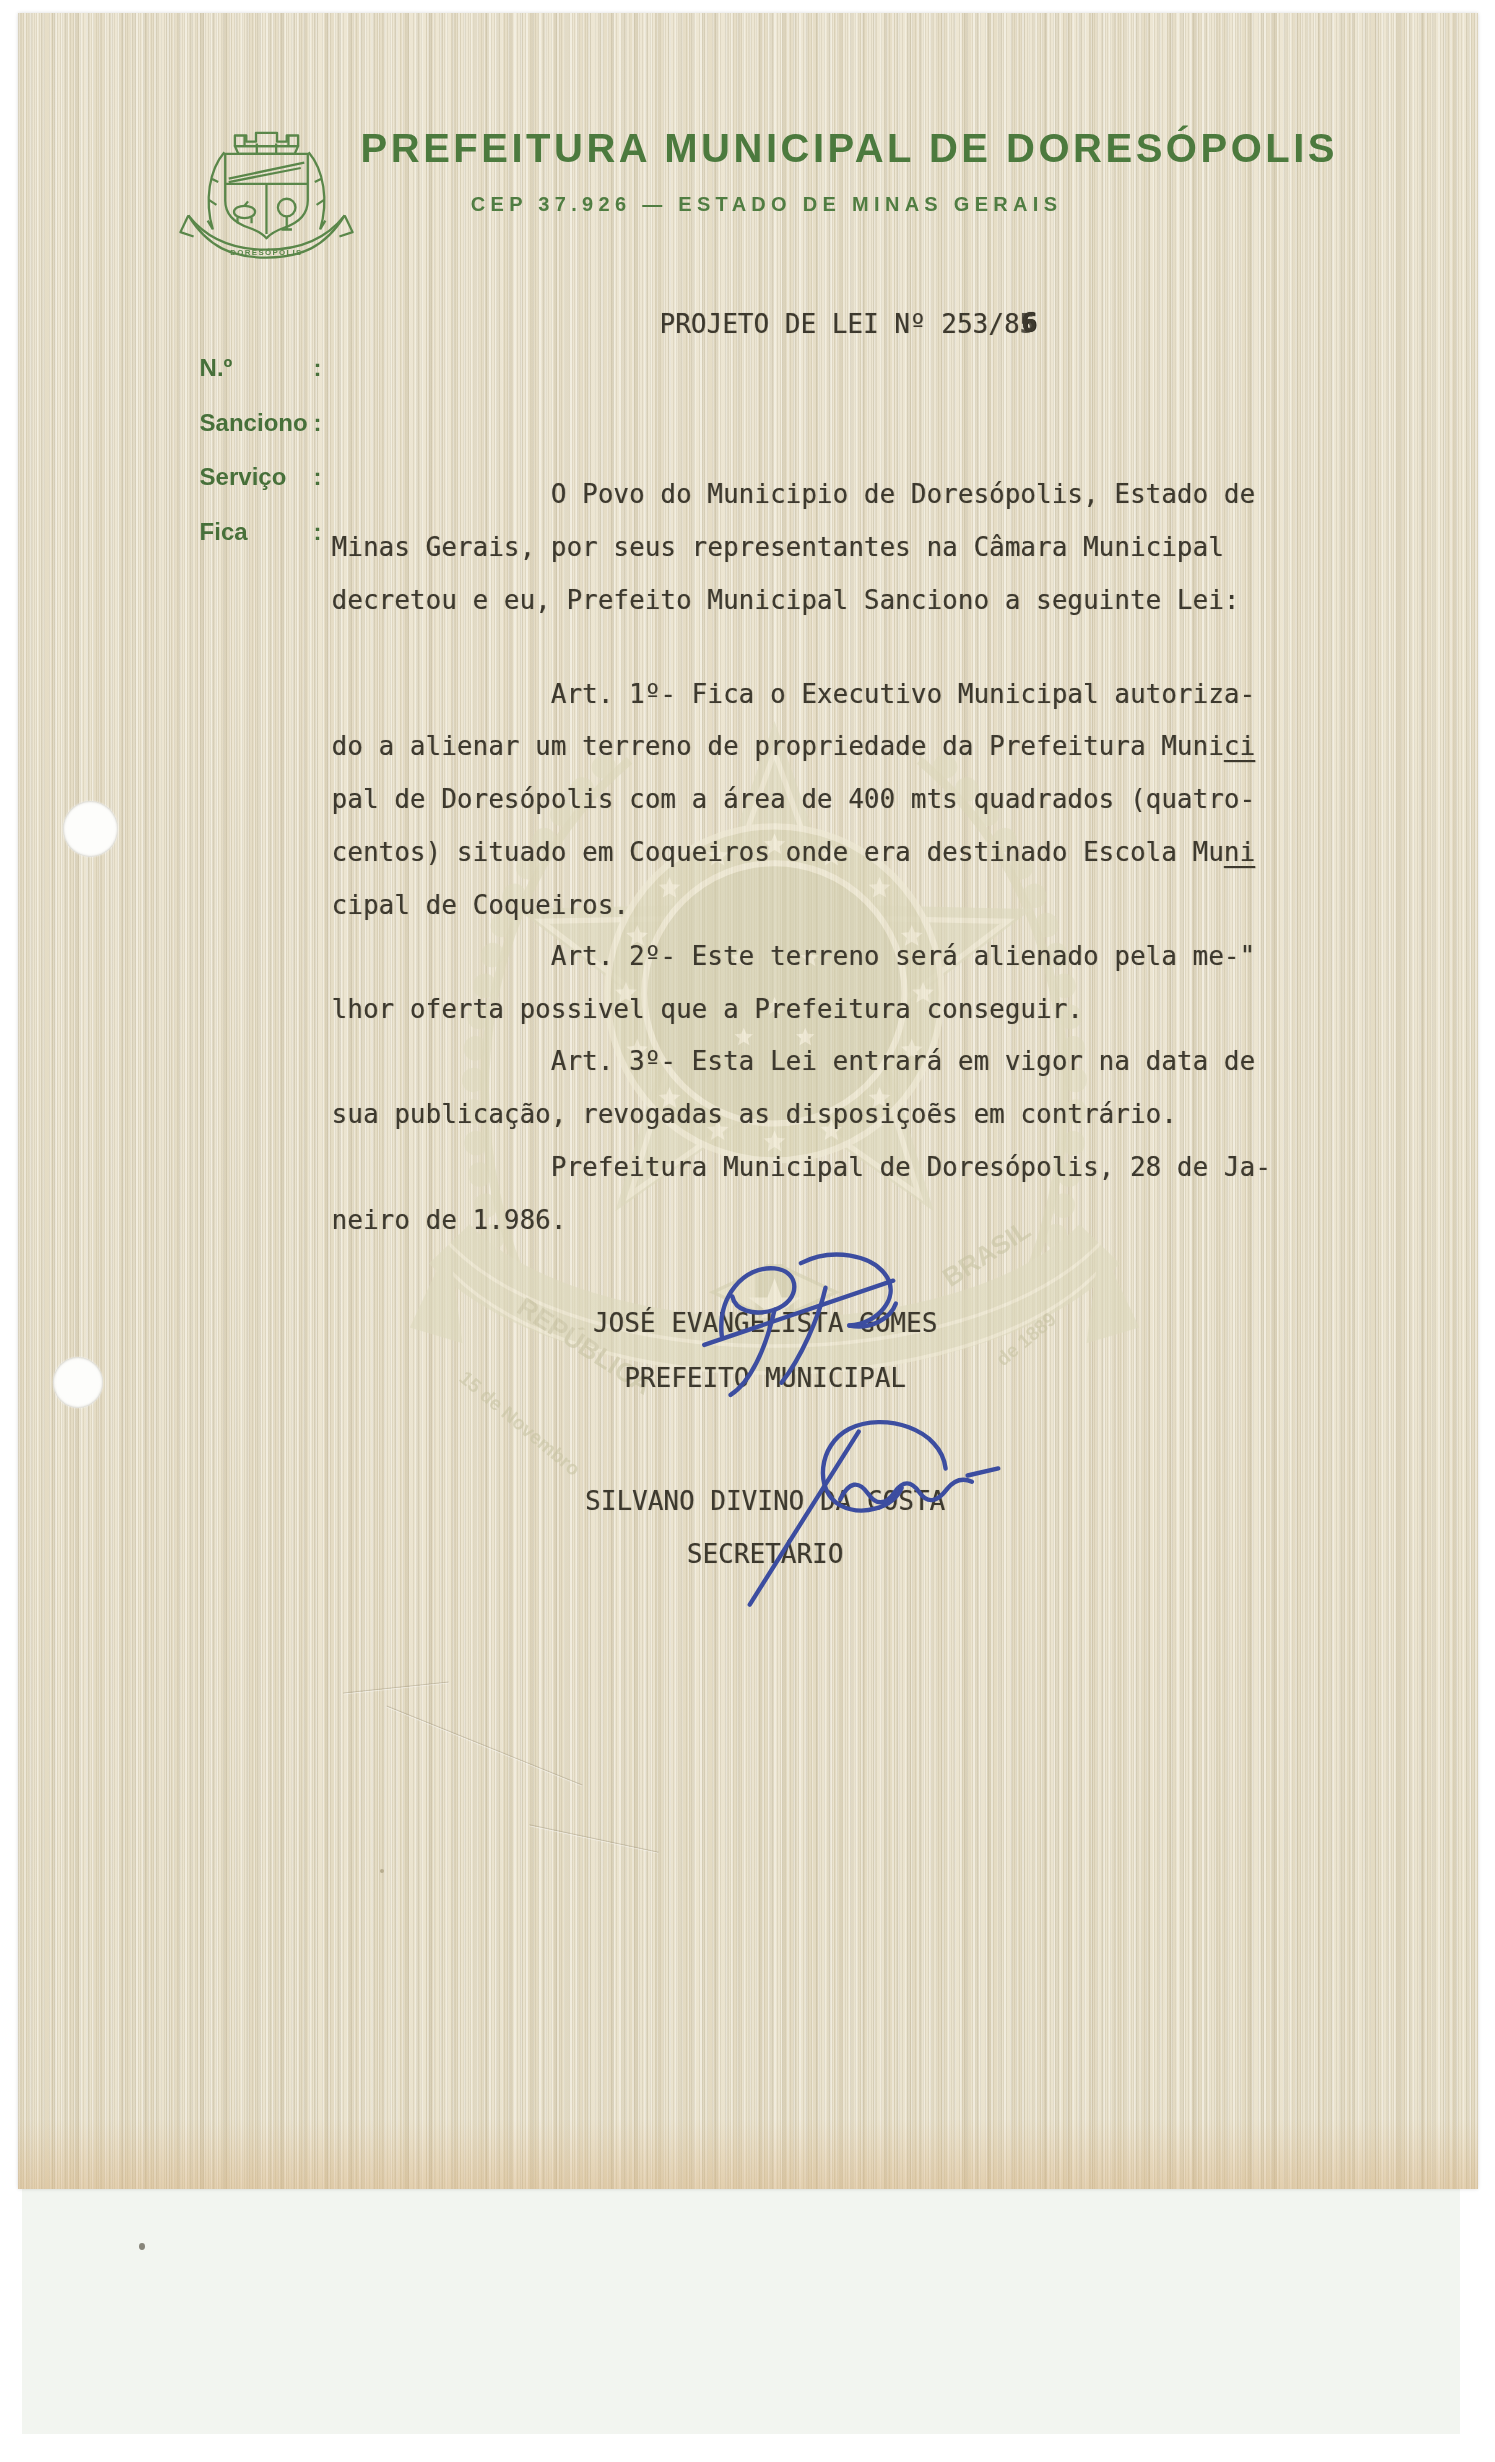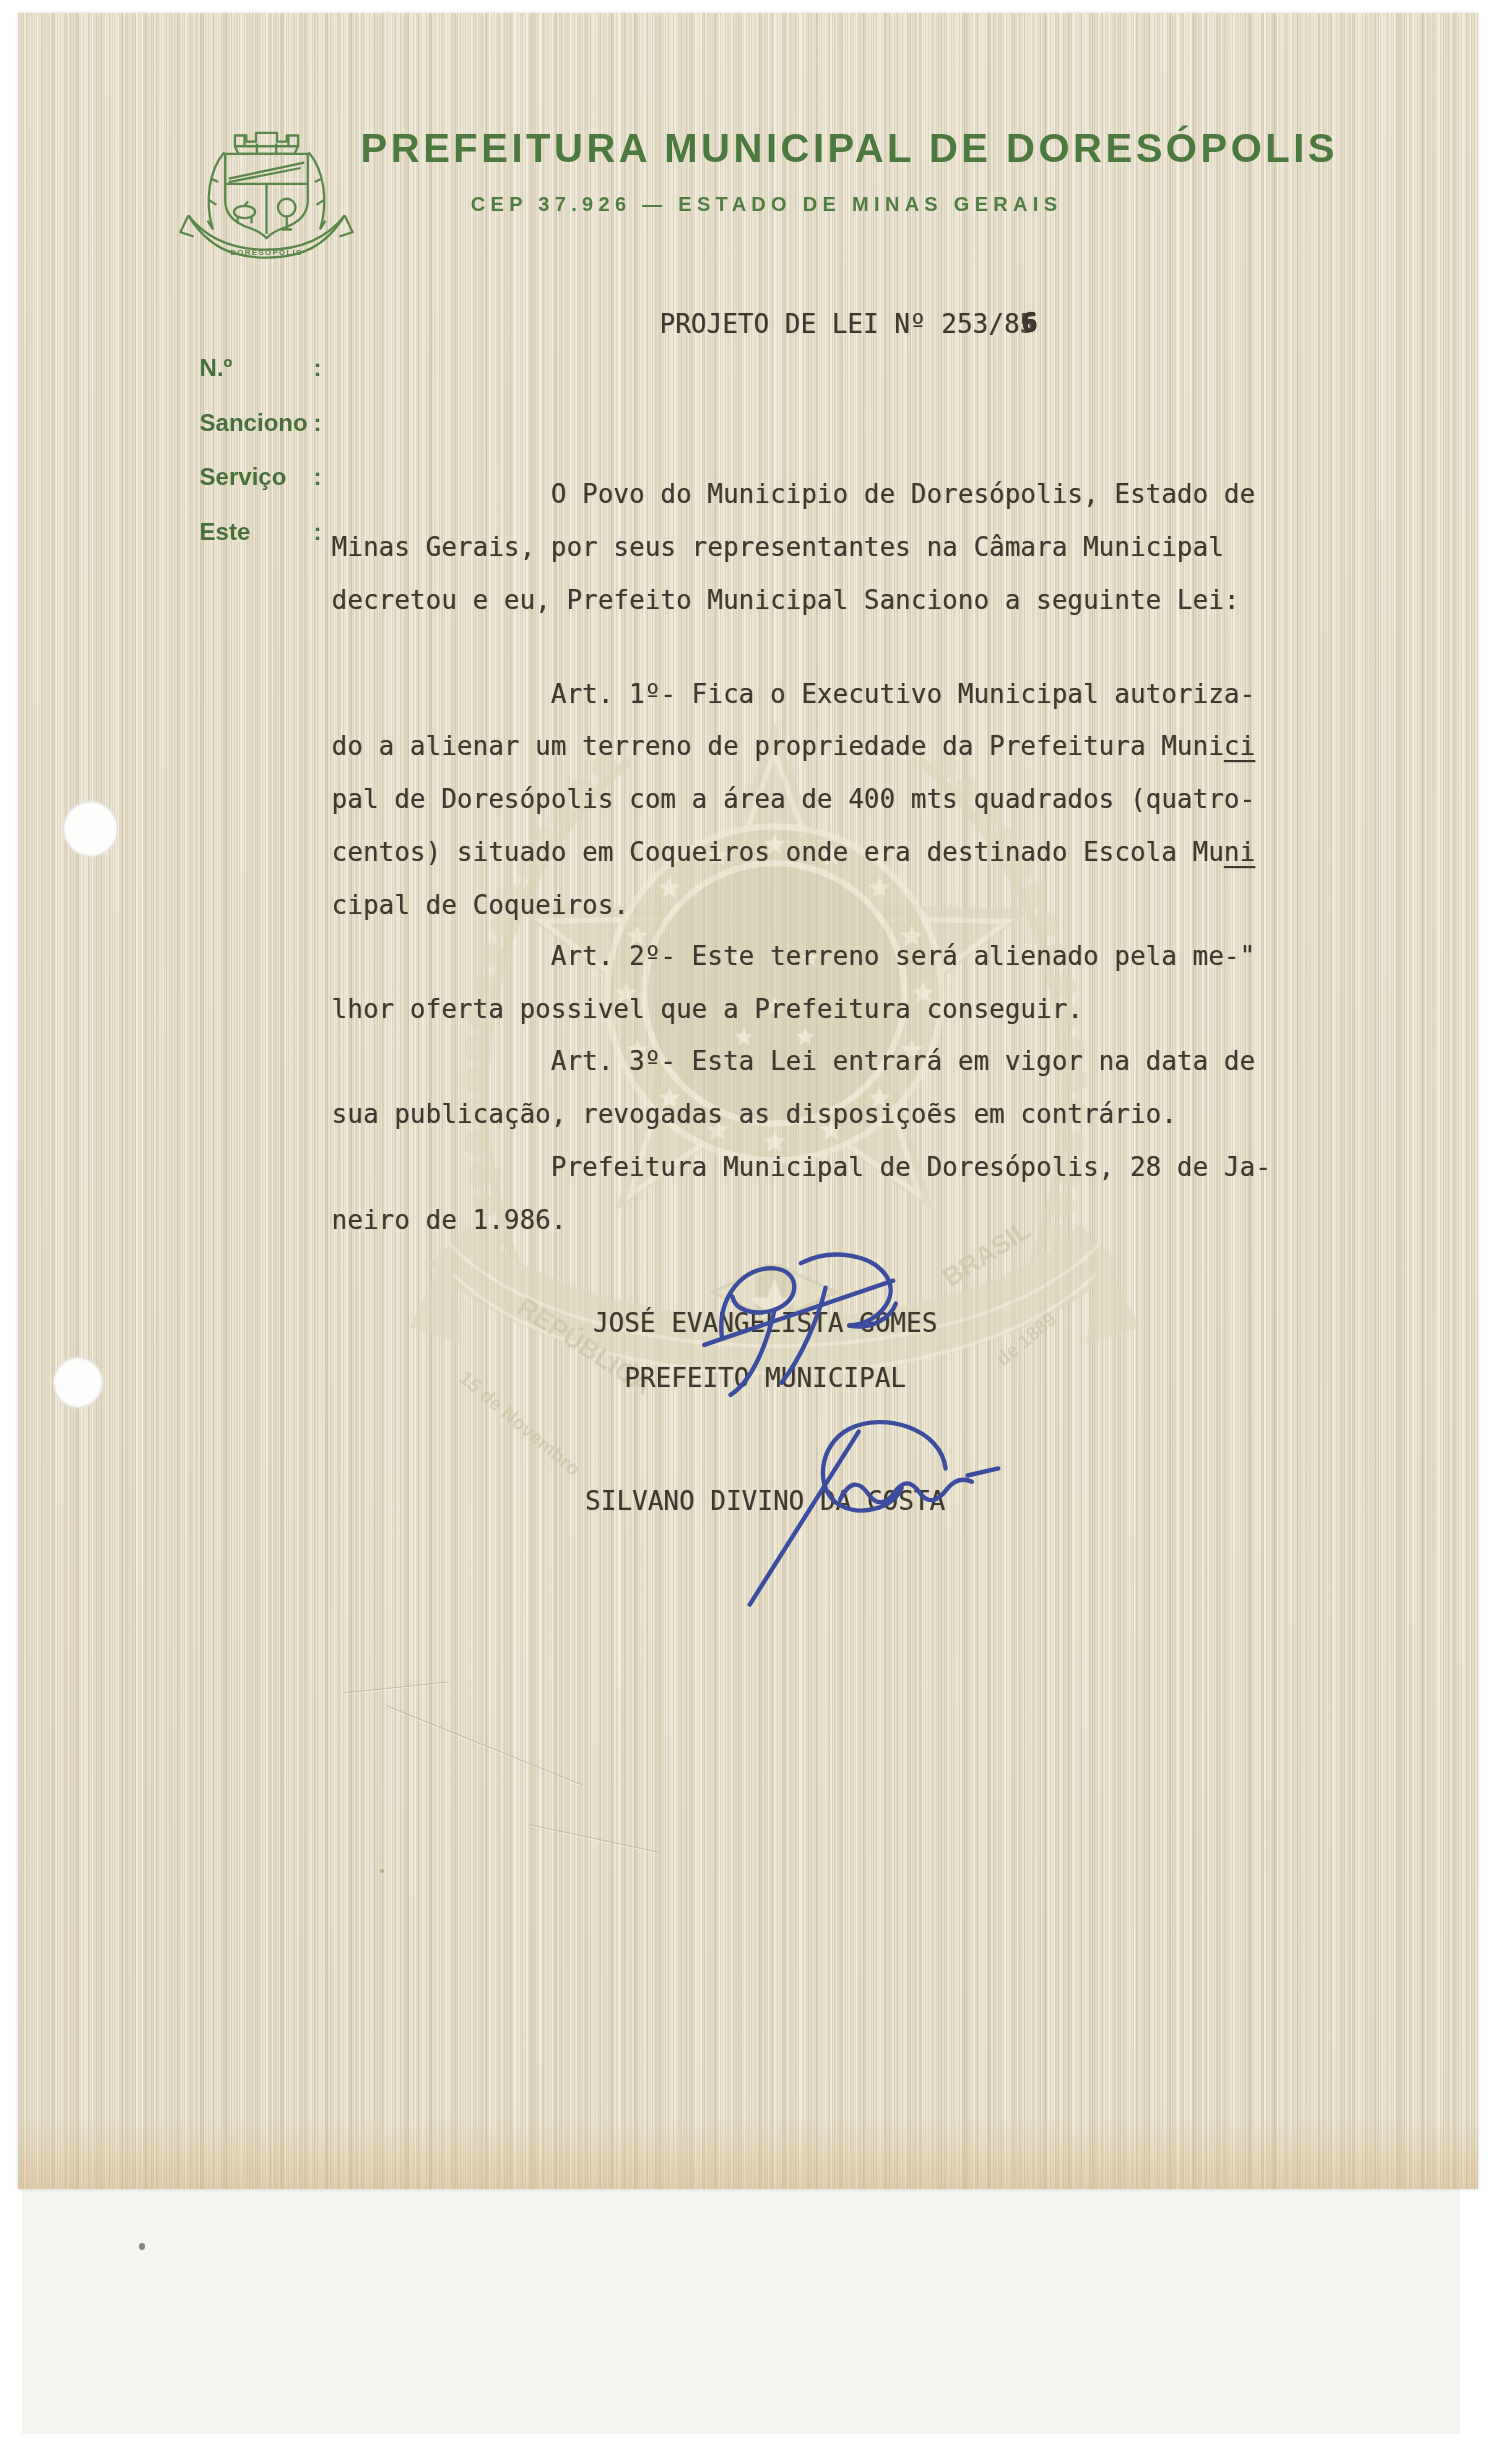--- a/index.html
+++ b/index.html
@@ -153,21 +153,21 @@
       <div class="head-title">PREFEITURA MUNICIPAL DE DORESÓPOLIS</div>
       <div class="head-sub">CEP 37.926 — ESTADO DE MINAS GERAIS</div>
     </div>
 
     <div class="mlabel ml0">N.º</div>
     <div class="mcolon ml0">:</div>
     <div class="mlabel ml1">Sanciono</div>
     <div class="mcolon ml1">:</div>
     <div class="mlabel ml2">Serviço</div>
     <div class="mcolon ml2">:</div>
-    <div class="mlabel ml3">Este</div>
+    <div class="mlabel ml3">Fica</div>
     <div class="mcolon ml3">:</div>
 
     <div class="tw law-title" style="left:548px;top:266px;">
       <span>PROJETO DE LEI Nº 253/8</span><span class="strike-wrap"><span class="strike-under">5</span><span class="strike-over">6</span></span>
     </div>
 
     <div class="body-lines tw" style="left:314px;top:0;">
       <div class="tw-line" style="top:466px"><span>              O Povo do Municipio de Doresópolis, Estado de</span><span class="u"></span></div>
       <div class="tw-line" style="top:572px"><span>decretou e eu, Prefeito Municipal Sanciono a seguinte Lei:</span><span class="u"></span></div>
       <div class="tw-line" style="top:519px"><span>Minas Gerais, por seus representantes na Câmara Municipal</span><span class="u"></span></div>
@@ -180,20 +180,21 @@
       <div class="tw-line" style="top:981px"><span>lhor oferta possivel que a Prefeitura conseguir.</span><span class="u"></span></div>
       <div class="tw-line" style="top:1033px"><span>              Art. 3º- Esta Lei entrará em vigor na data de</span><span class="u"></span></div>
       <div class="tw-line" style="top:1086px"><span>sua publicação, revogadas as disposiçoẽs em contrário.</span><span class="u"></span></div>
       <div class="tw-line" style="top:1139px"><span>              Prefeitura Municipal de Doresópolis, 28 de Ja-</span><span class="u"></span></div>
       <div class="tw-line" style="top:1192px"><span>neiro de 1.986.</span><span class="u"></span></div>
     </div>
 
     <div class="tw sig-line sg0" style="top:1295px">JOSÉ EVANGELISTA GOMES</div>
     <div class="tw sig-line sg1" style="top:1350px">PREFEITO MUNICIPAL</div>
     <div class="tw sig-line sg2" style="top:1473px">SILVANO DIVINO DA COSTA</div>
+    <div class="tw sig-line sg3" style="top:1526px">SECRETÁRIO</div>
 
     <svg class="sig-svg" style="left:651px;top:1222px" width="299" height="167" viewBox="0 0 340 190">
       <g fill="none" stroke="#3c4da0" stroke-width="5" stroke-linecap="round">
         <path d="M 60,115 C 55,70 85,35 120,38 C 150,41 150,75 120,85 C 95,93 75,85 72,70"></path>
         <path d="M 40,125 L 255,52"></path>
         <path d="M 150,32 C 185,14 232,22 248,48 C 262,72 238,100 205,103"></path>
         <path d="M 205,103 C 230,108 252,95 258,78"></path>
         <path d="M 120,85 C 110,130 92,168 70,182"></path>
         <path d="M 178,60 C 170,95 150,140 128,168"></path>
       </g>

